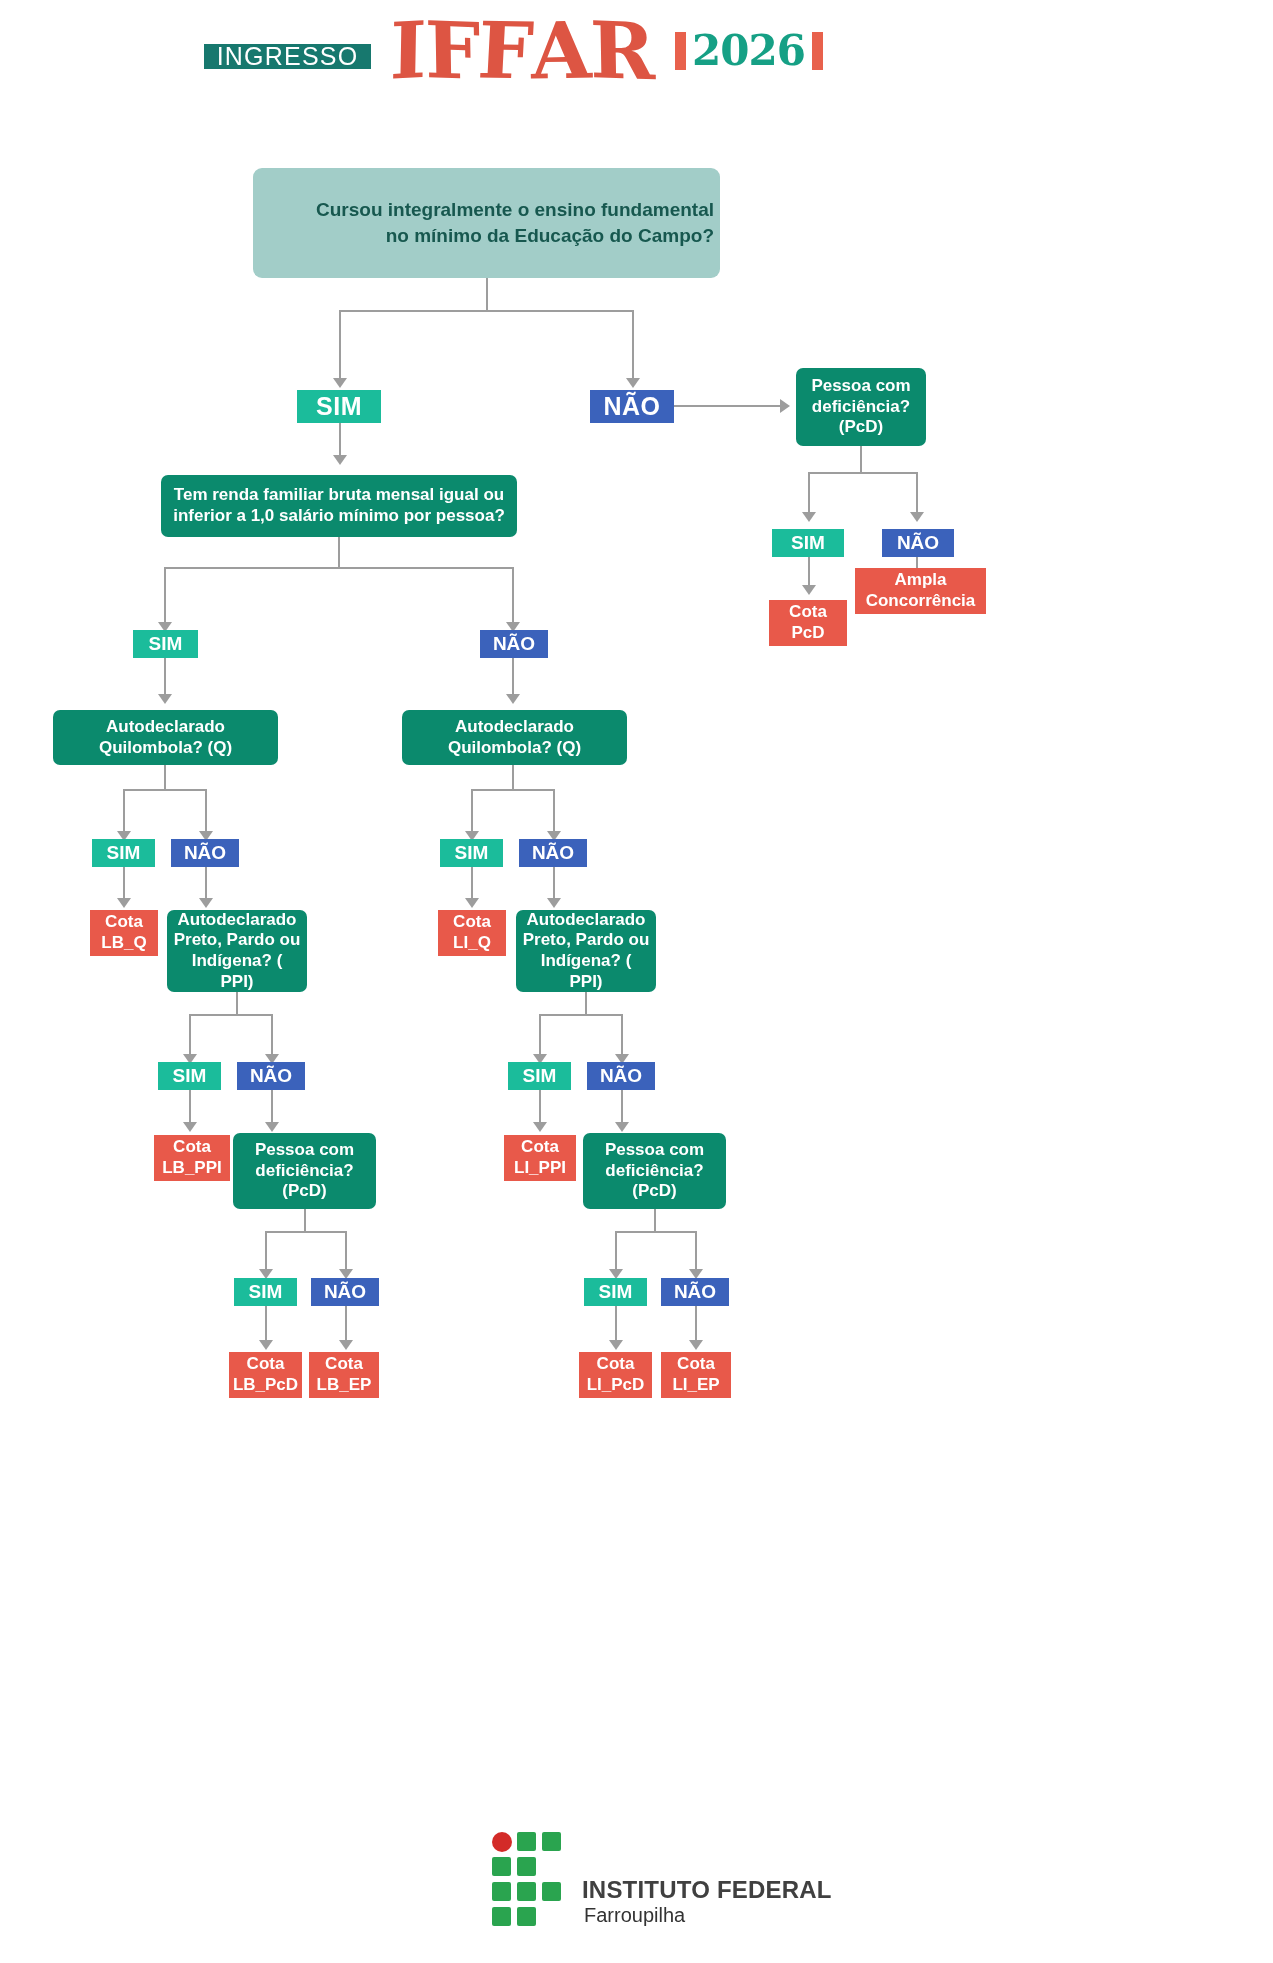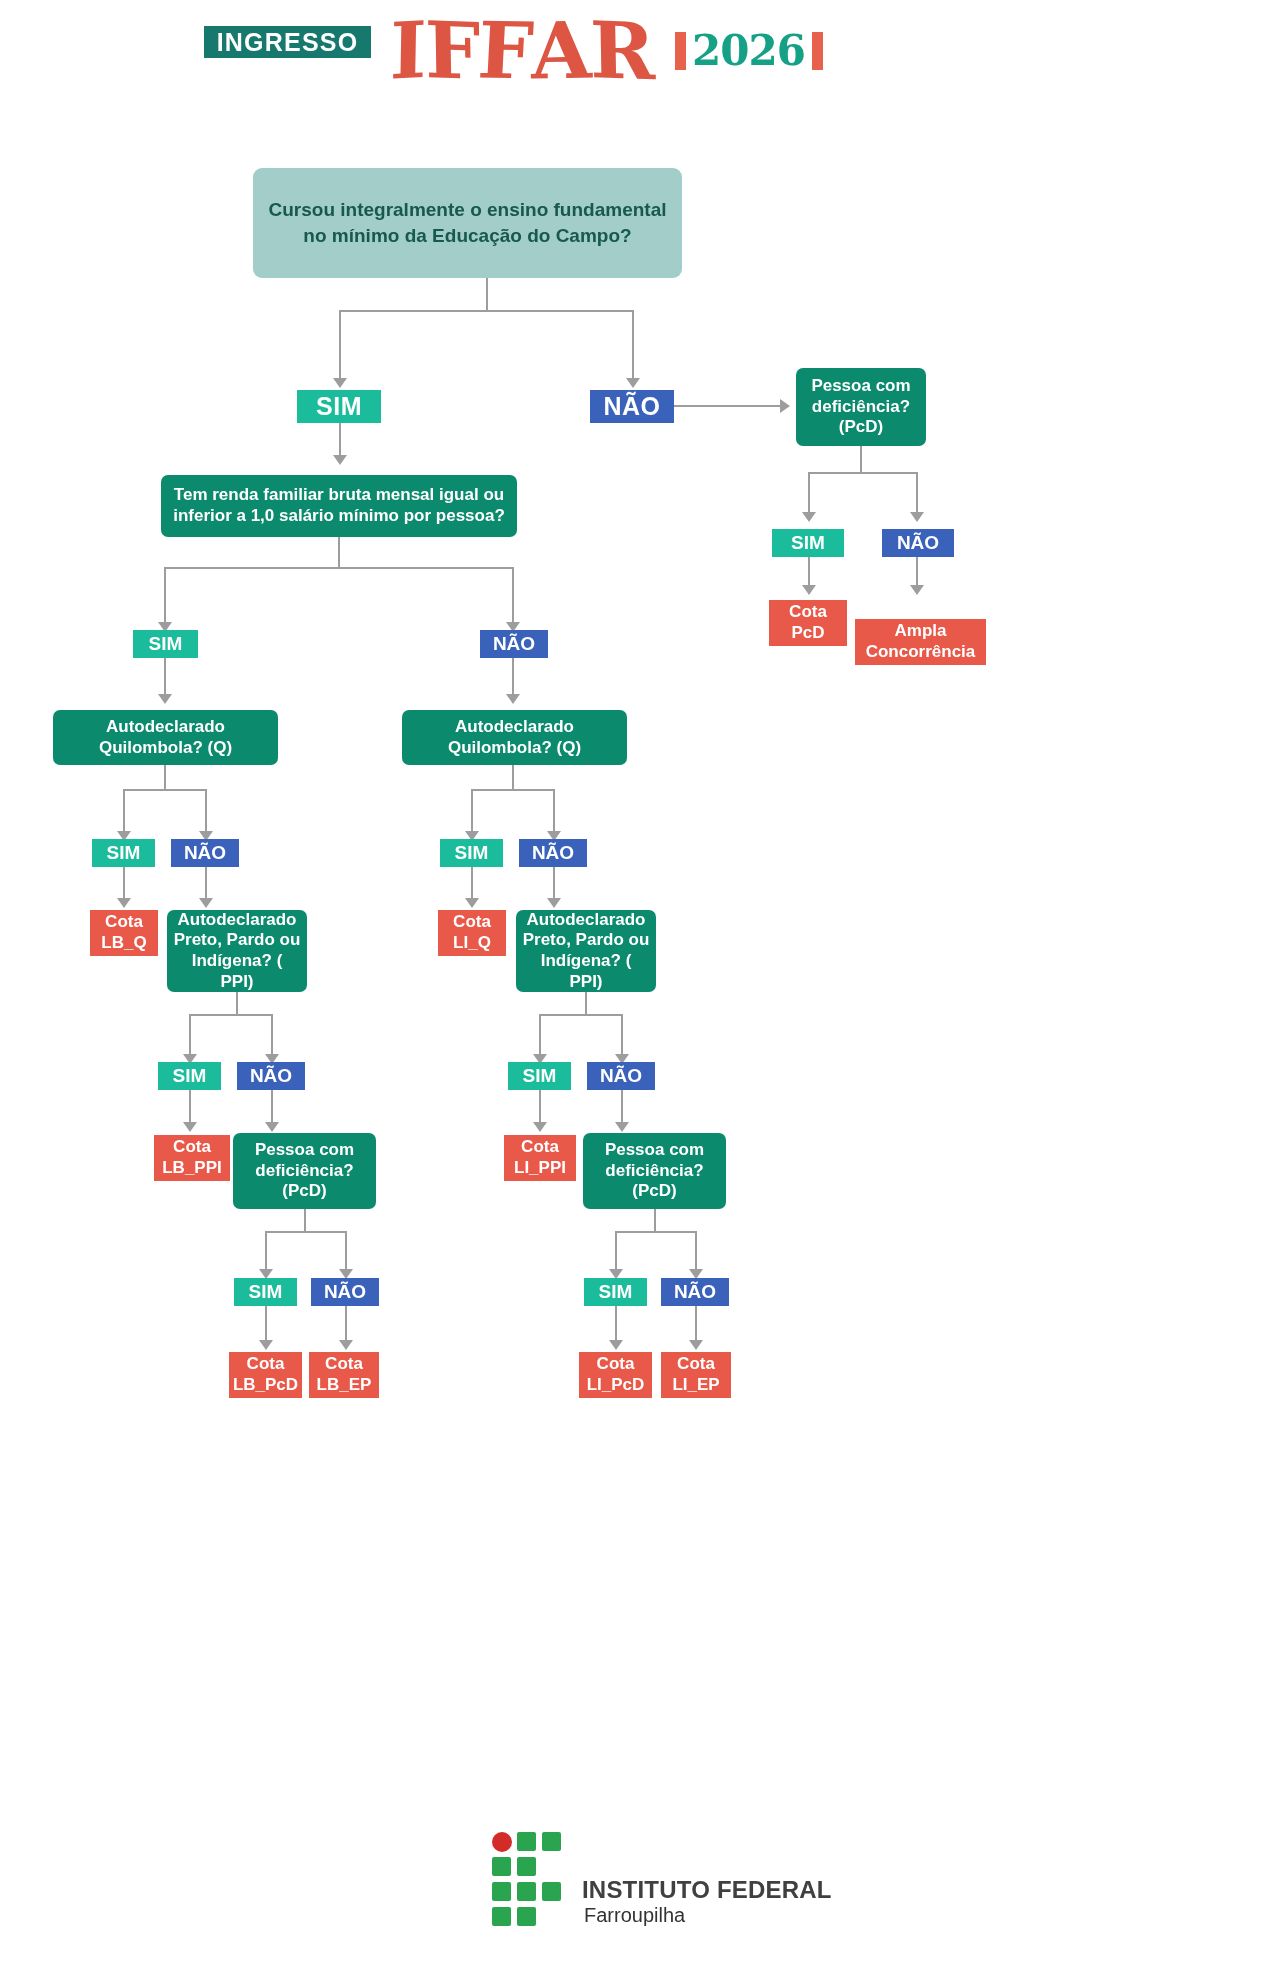--- a/index.html
+++ b/index.html
@@ -85,33 +85,33 @@
   .if-sq{position:absolute;background:#2aa44f;width:19px;height:19px;border-radius:2px;}
   .if-dot{position:absolute;background:#d32b28;width:20px;height:20px;border-radius:50%;}
   .if-t1{position:absolute;font-size:24px;font-weight:700;color:#404040;letter-spacing:0.2px;white-space:nowrap;}
   .if-t2{position:absolute;font-size:20px;font-weight:400;color:#333333;white-space:nowrap;}
 </style>
 </head>
 <body>
 
 <div id="stage">
 
-  <div class="ingresso-badge" style="left:204px;top:26px;width:167px;height:32px;font-weight:bold;">
+  <div class="ingresso-badge" style="left:204px;top:44px;width:167px;height:25px;">
     <span>INGRESSO</span>
   </div>
 
   <div class="logo-iffar" style="left:390px;top:12px;">
     <span class="sl1">I</span><span class="sl2">F</span><span class="sl3">F</span><span class="sl4">A</span><span class="sl2">R</span>
   </div>
 
   <div class="tick" style="left:675px;top:32px;height:38px;"></div>
   <div class="year" style="left:692px;top:26px;">2026</div>
   <div class="tick" style="left:812px;top:32px;height:38px;"></div>
 
-  <div class="node q-top" style="left:253px;top:168px;width:429px;height:110px;flex-direction:column;">
+  <div class="node q-top" style="left:253px;top:168px;width:467px;height:110px;flex-direction:column;align-items:flex-end;">
     <div>Cursou integralmente o ensino fundamental</div>
     <div>no mínimo da Educação do Campo?</div>
   </div>
 
   <div class="ln lnv" style="left:486px;top:278px;height:32px;"></div>
   <div class="ln lnh" style="left:339px;top:310px;width:295px;"></div>
   <div class="ln lnv" style="left:339px;top:310px;height:68px;"></div>
   <div class="ln lnv" style="left:632px;top:310px;height:68px;"></div>
   <div class="arrow" style="left:333px;top:378px;"></div>
   <div class="arrow" style="left:626px;top:378px;"></div>
@@ -151,21 +151,21 @@
 
   <div class="ln lnv" style="left:808px;top:557px;height:28px;"></div>
   <div class="ln lnv" style="left:916px;top:557px;height:28px;"></div>
   <div class="arrow" style="left:802px;top:585px;"></div>
   <div class="arrow" style="left:910px;top:585px;"></div>
 
   <div class="node res" style="left:769px;top:600px;width:78px;height:46px;flex-direction:column;">
     <div>Cota</div>
     <div>PcD</div>
   </div>
-  <div class="node res" style="left:855px;top:619px;width:131px;height:46px;flex-direction:column;">
+  <div class="node res" style="left:855px;top:568px;width:131px;height:46px;flex-direction:column;">
     <div>Ampla</div>
     <div>Concorrência</div>
   </div>
 
   <div class="node q-green" style="left:161px;top:475px;width:356px;height:62px;flex-direction:column;">
     <div>Tem renda familiar bruta mensal igual ou</div>
     <div>inferior a 1,0 salário mínimo por pessoa?</div>
   </div>
 
   <div class="ln lnv" style="left:338px;top:537px;height:30px;"></div>

